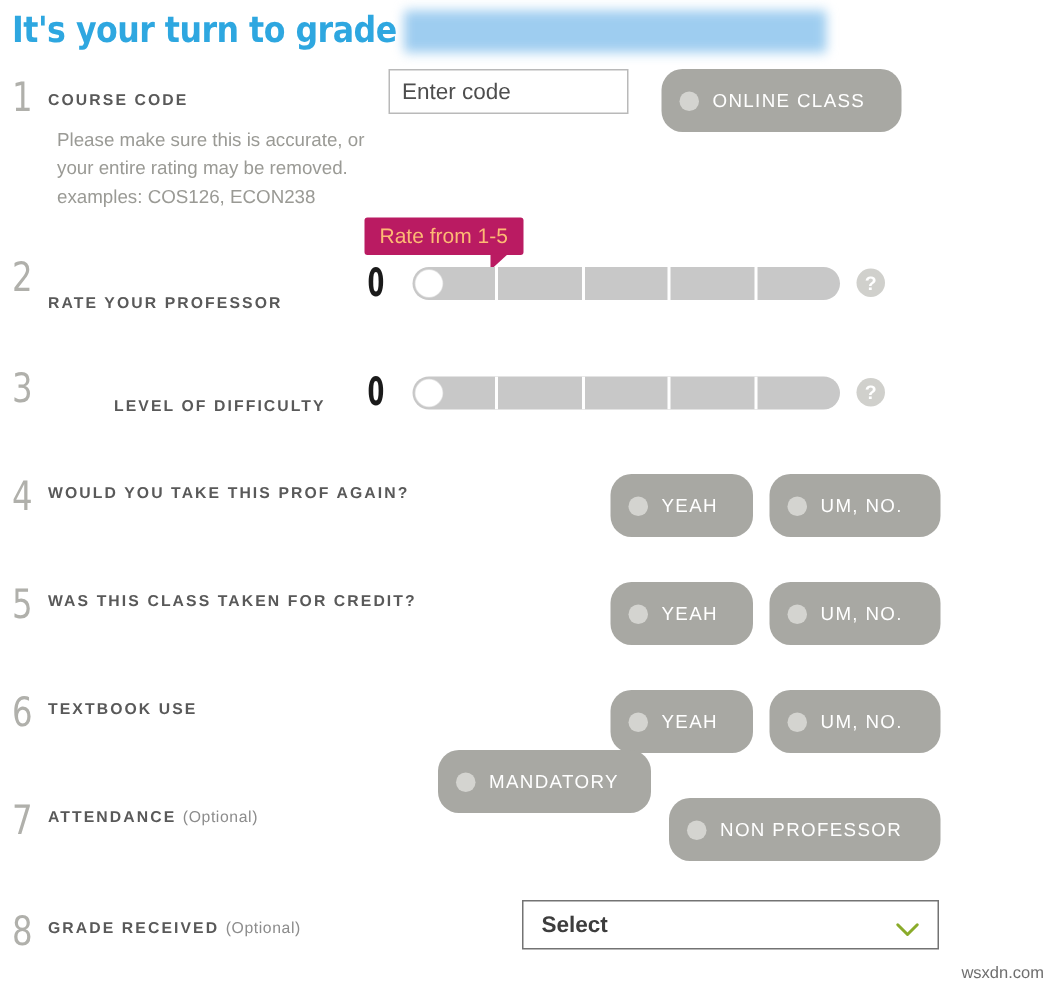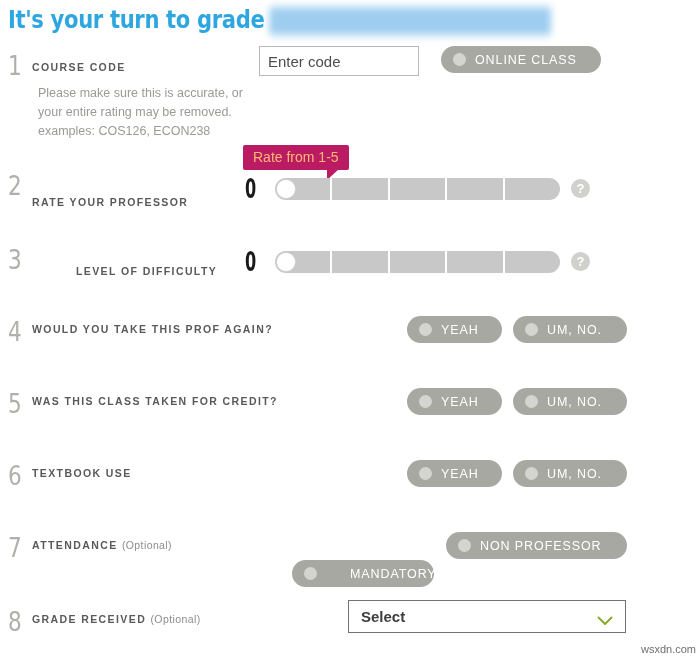--- a/index.html
+++ b/index.html
@@ -122,21 +122,21 @@
     height: 28px;
     display: flex;
     align-items: center;
     justify-content: center;
     cursor: pointer;
   }
 
   
   .pill {
     position: absolute;
-    height: 27px;
+    height: 42px;
     border-radius: 14px;
     background: #a8a8a3;
     display: flex;
     align-items: center;
     box-sizing: border-box;
     padding: 0 16px 0 12px;
     cursor: pointer;
     user-select: none;
   }
   .pill .dot {
@@ -374,21 +374,21 @@
     <span class="pill-label">UM, NO.</span>
   </div>
 </div>
 
 <div class="row" style="top:0;">
   <div class="step-num" style="top:534px;">7</div>
   <div class="step-label" style="top:539px;">
     <span>ATTENDANCE</span>
     <span class="optional">(Optional)</span>
   </div>
-  <div class="pill" style="left:292px; top:560px; width:142px;gap:24px;">
+  <div class="pill" style="left:292px; top:500px; width:142px;">
     <span class="dot"></span>
     <span class="pill-label">MANDATORY</span>
   </div>
   <div class="pill" style="left:446px; top:532px; width:181px;">
     <span class="dot"></span>
     <span class="pill-label">NON PROFESSOR</span>
   </div>
 </div>
 
 <div class="row" style="top:0;">

